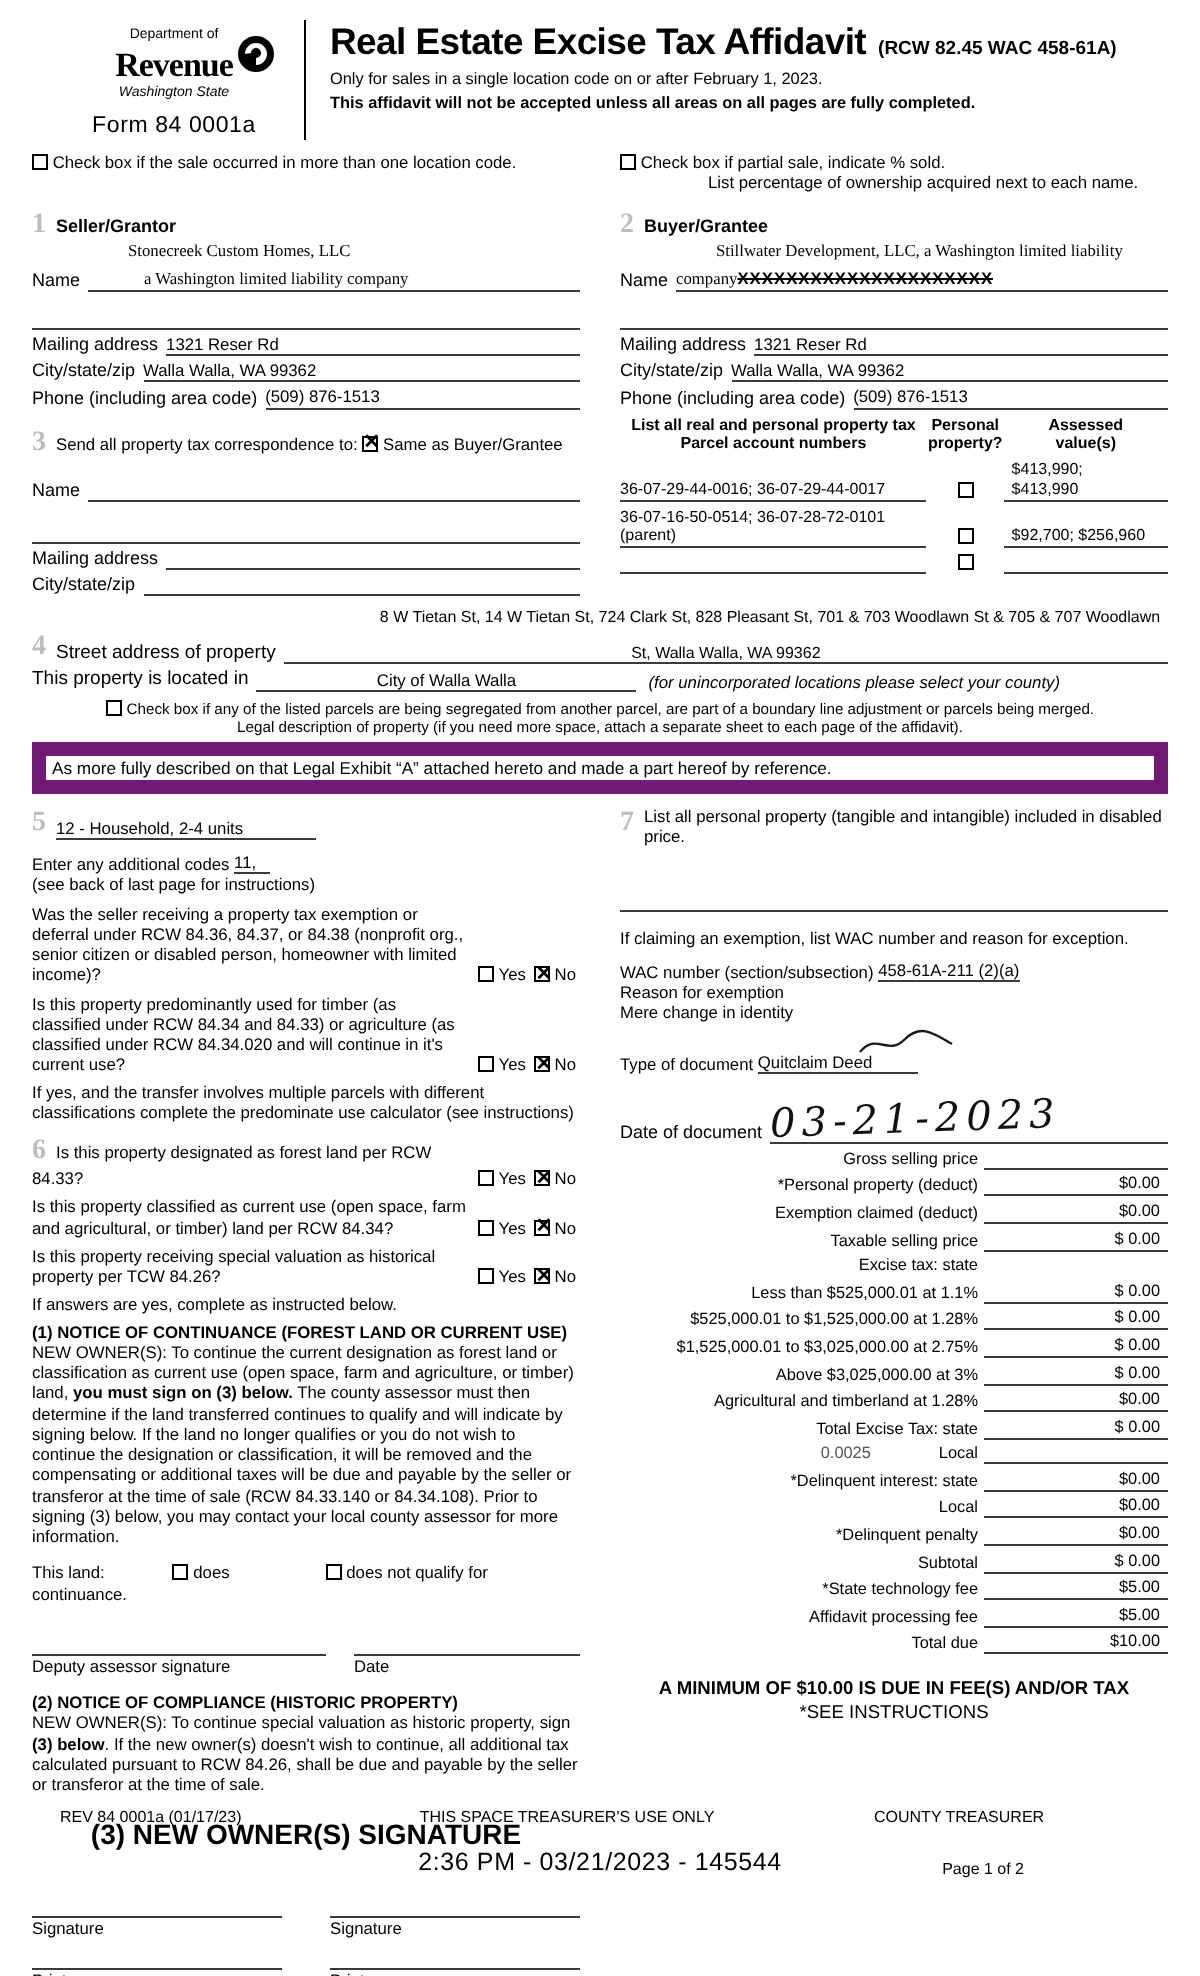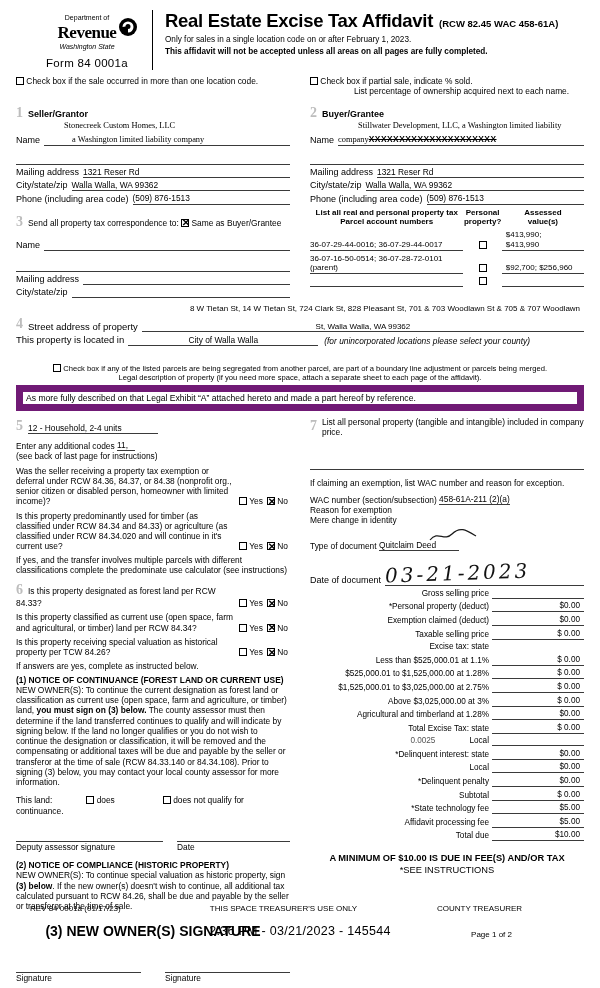--- a/index.html
+++ b/index.html
@@ -197,21 +197,21 @@
     <div class="lblrow">
         <span class="secno">4</span>
         <span class="lab" style="font-size:9.5px;">Street address of property</span>
         <span class="fld"><span style="font-size:8px;">St, Walla Walla, WA 99362</span></span>
       </div>
     <div class="lblrow">
         <span class="lab" style="font-size:9.5px;">This property is located in</span>
         <span class="fld" style="flex:0 0 190px;"><span>City of Walla Walla</span></span>
         <span class="it" style="margin-left:6px;">(for unincorporated locations please select your county)</span>
       </div>
-    <div style="margin-top:17px;"><span class="cb"></span> <span class="sm">Check box if any of the listed parcels are being segregated from another parcel, are part of a boundary line adjustment or parcels being merged.</span></div>
+    <div style="margin-top:3px;"><span class="cb"></span> <span class="sm">Check box if any of the listed parcels are being segregated from another parcel, are part of a boundary line adjustment or parcels being merged.</span></div>
     <div class="sm">Legal description of property (if you need more space, attach a separate sheet to each page of the affidavit).</div>
   </div>
   <div class="legalbox"><span>As more fully described on that Legal Exhibit “A” attached hereto and made a part hereof by reference.</span></div>
 
   <div class="cols" style="margin-top:6px;">
 
     <div class="col">
       <div><span class="secno">5</span><span class="fld" style="min-width:130px;"><span>12 - Household, 2-4 units</span></span></div>
       <div style="margin-top:6px;"><span>Enter any additional codes</span> <span class="fld" style="min-width:18px;"><span>11,</span></span></div>
       <div>(see back of last page for instructions)</div>
@@ -266,21 +266,21 @@
       </div>
       <div style="display:flex; gap:24px; margin-top:6px;">
         <div style="flex:1;"><div class="bare"></div><span>Print name</span></div>
         <div style="flex:1;"><div class="bare"></div><span>Print name</span></div>
       </div>
     </div>
 
     <div class="col">
       <div style="display:flex;">
           <span class="secno">7</span>
-          <span>List all personal property (tangible and intangible) included in company price.</span>
+          <span>List all personal property (tangible and intangible) included in disabled price.</span>
         </div>
       <div class="bare" style="margin-top:22px;"></div>
       <div style="margin-top:8px;">If claiming an exemption, list WAC number and reason for exception.</div>
       <div style="margin-top:6px;"><span>WAC number (section/subsection)</span> <span class="fld"><span>458-61A-211 (2)(a)</span></span></div>
       <div>Reason for exemption</div>
       <div>Mere change in identity</div>
 
       <div style="margin-top:14px; position:relative;">
         <svg class="sig-svg" style="position:absolute; left:118px; top:-12px;" width="50" height="16" viewBox="0 0 50 16">
             <path d="M2 12 C 10 2, 16 14, 24 6 S 38 2, 48 8" fill="none" stroke="#1a1a1a" stroke-width="1.2"></path>

